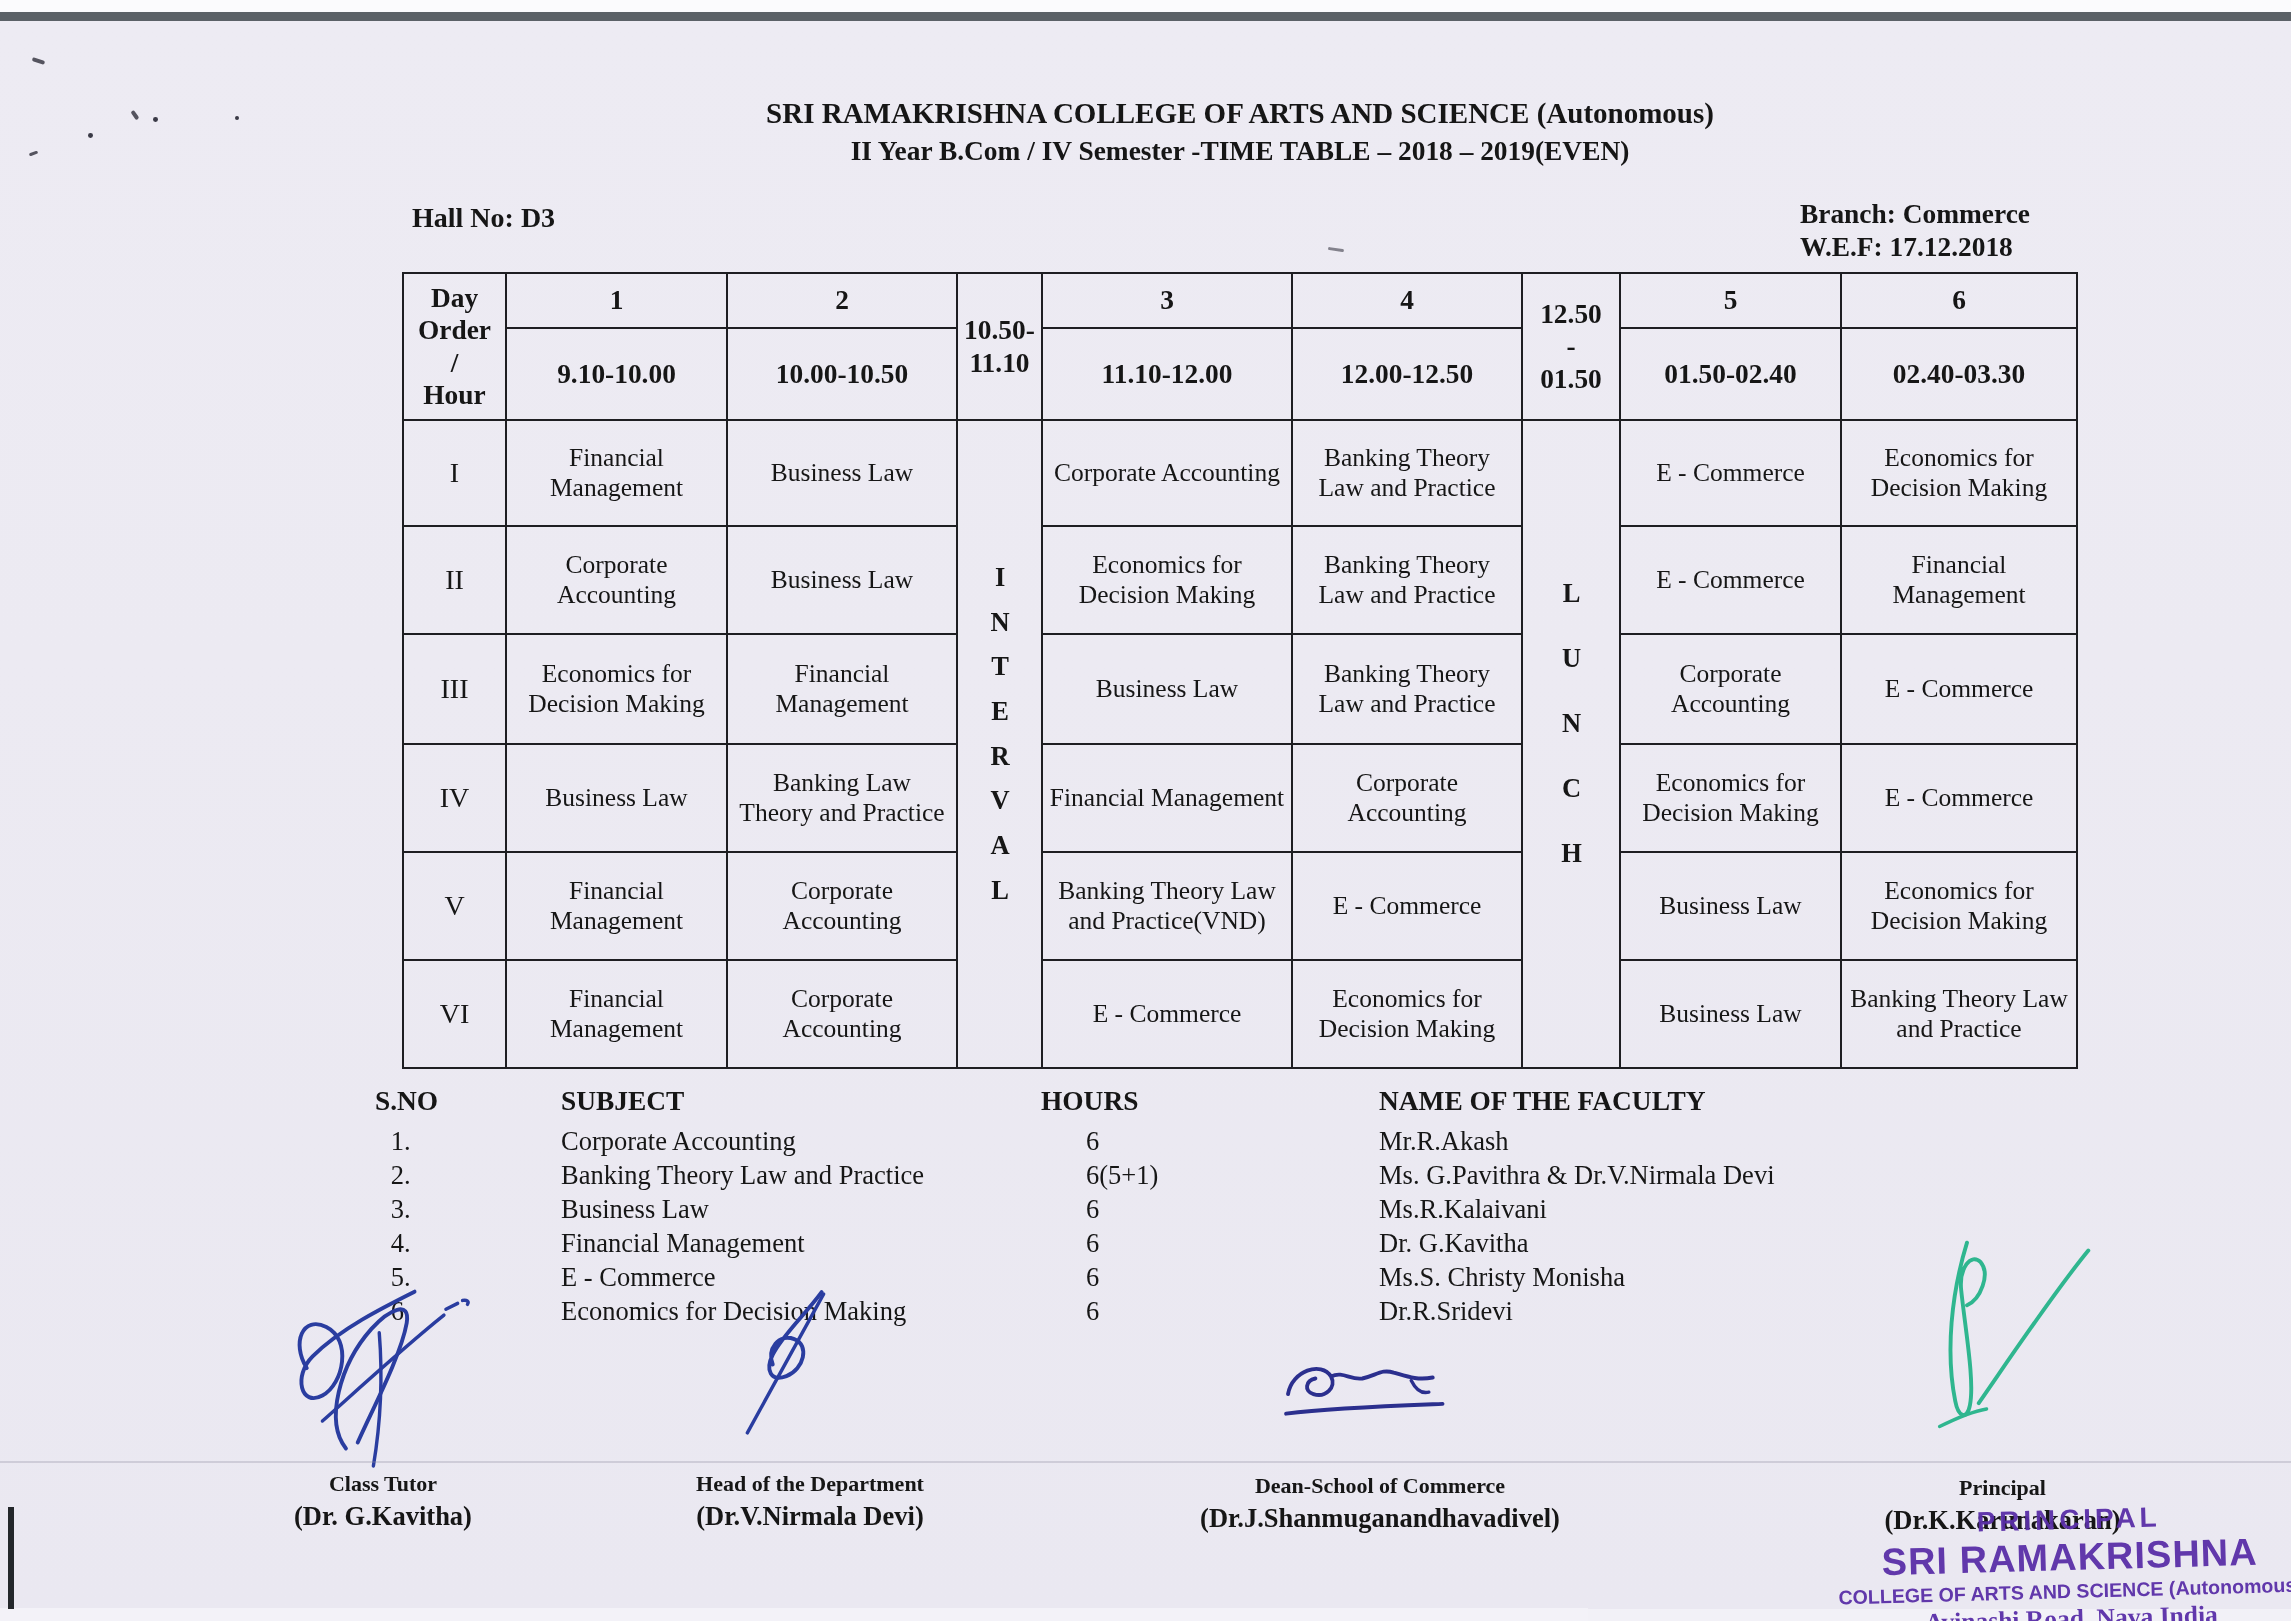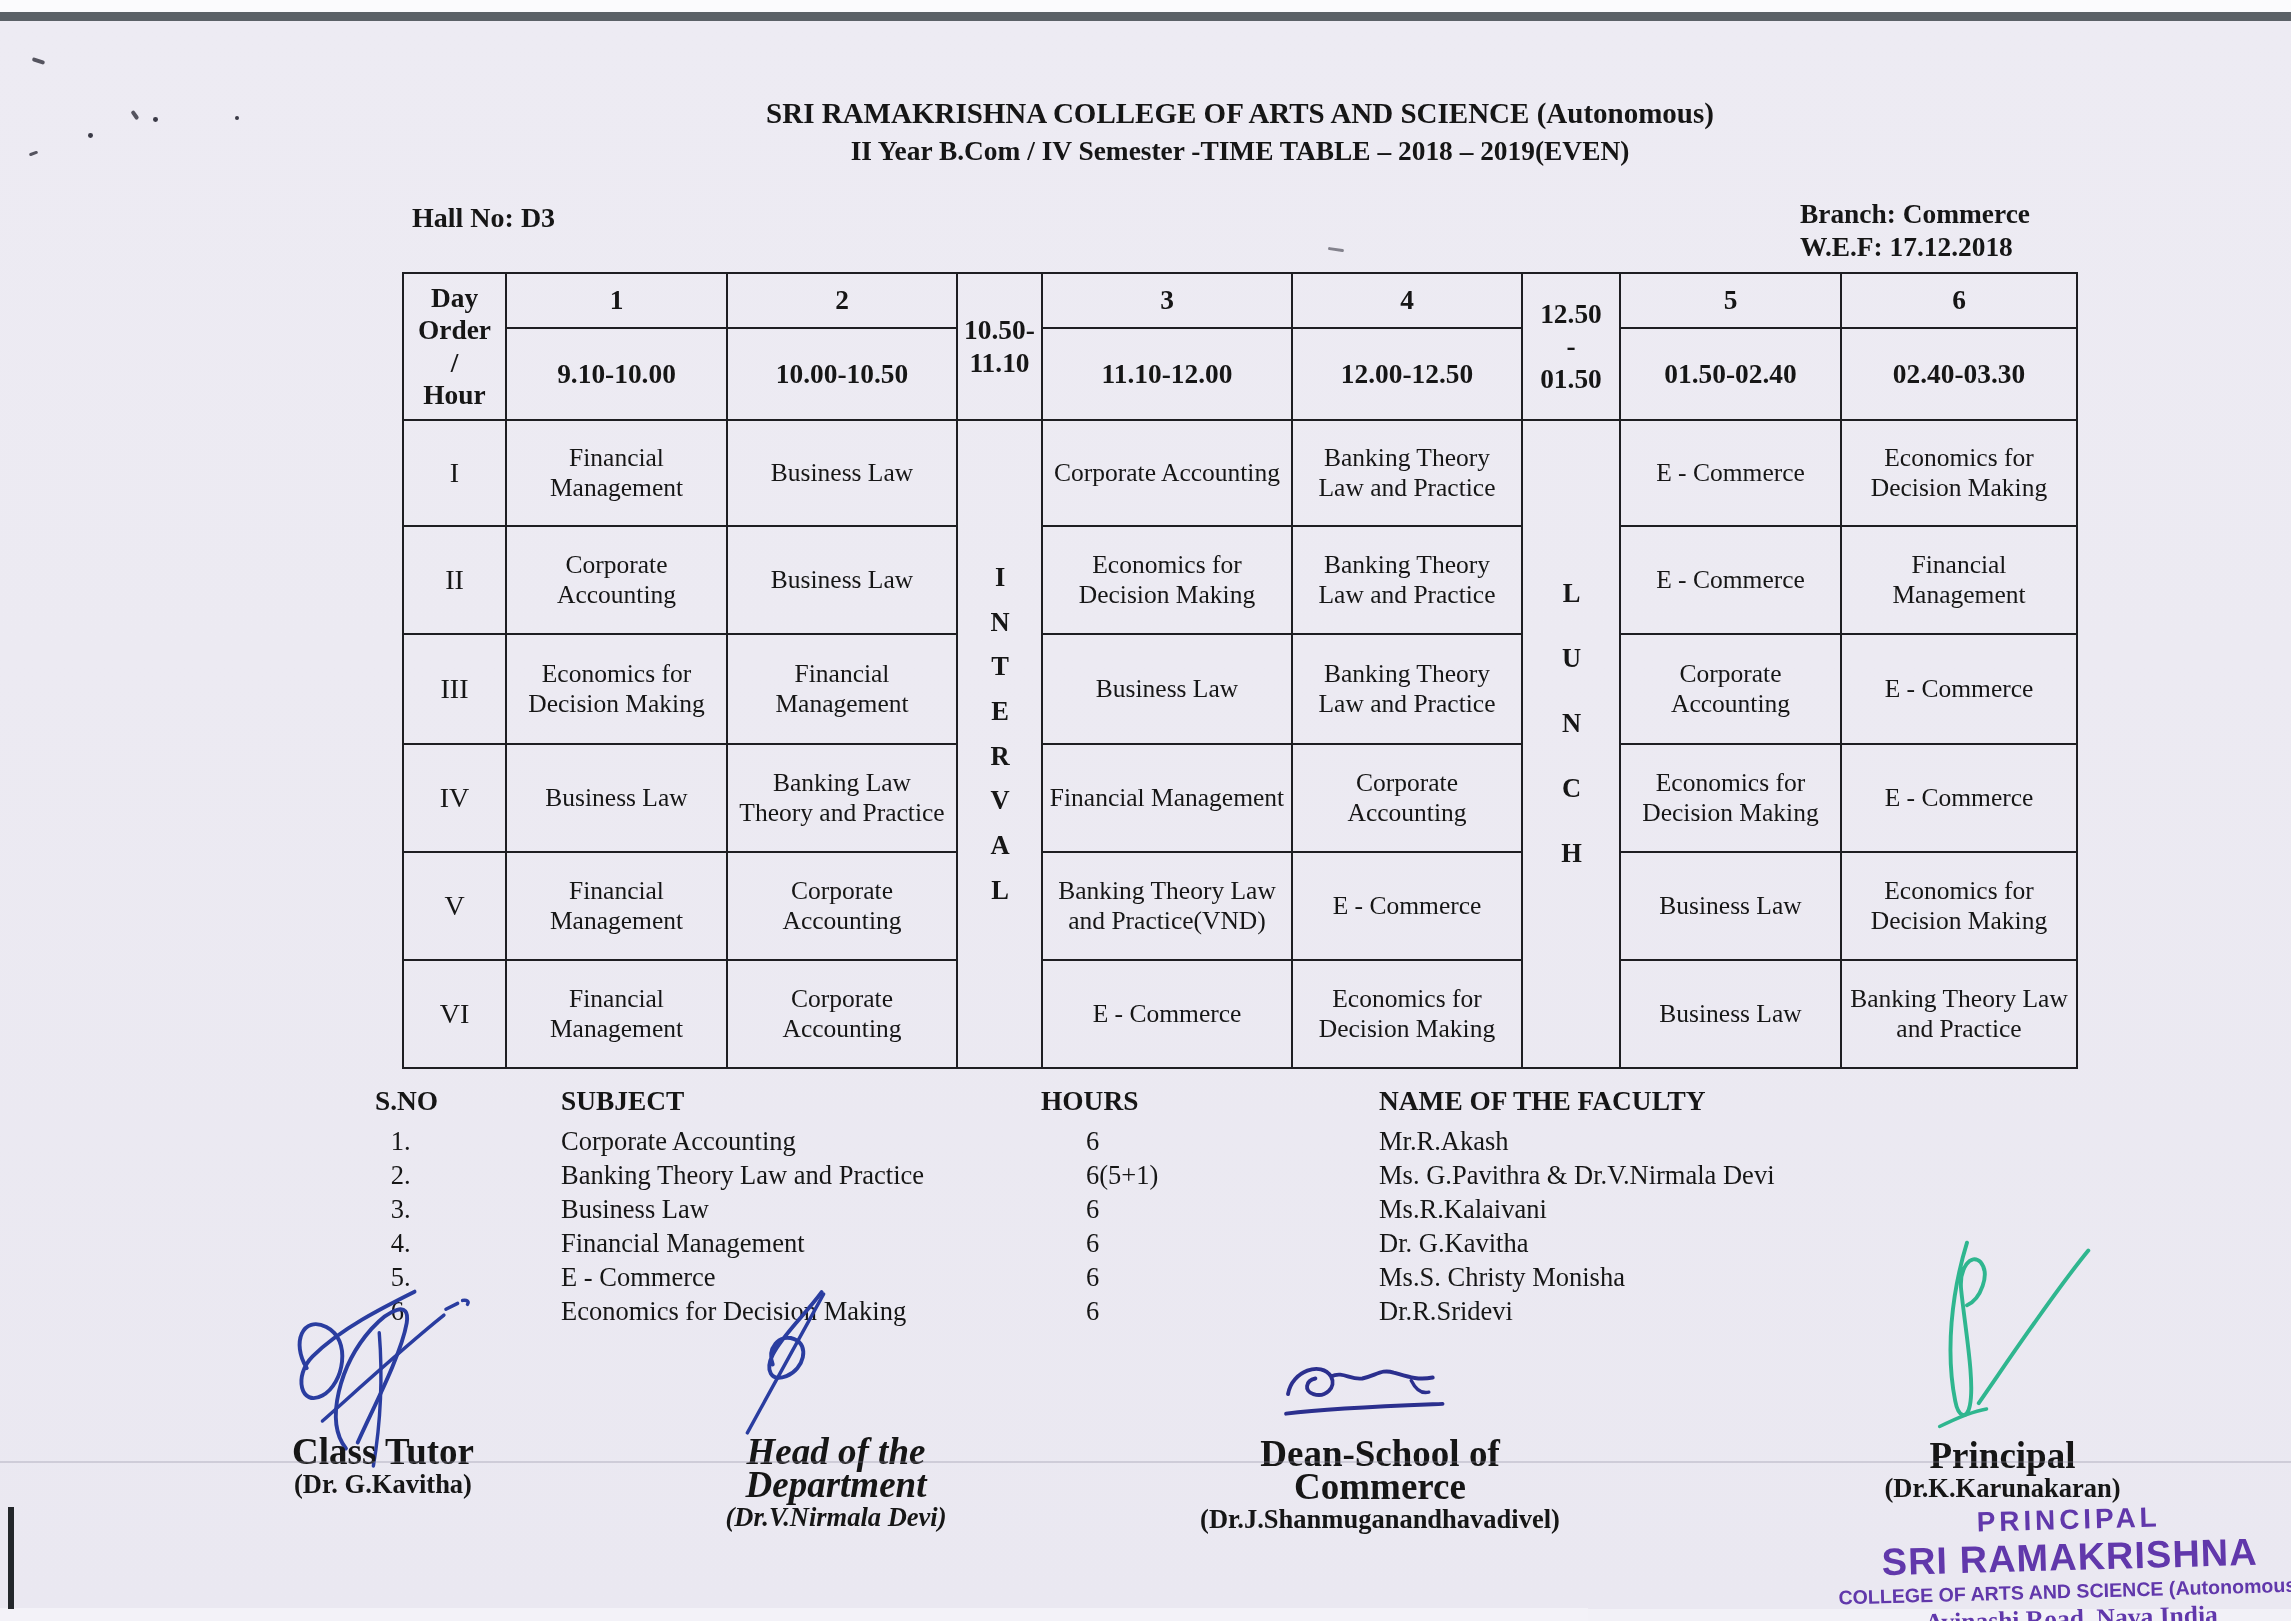--- a/index.html
+++ b/index.html
@@ -59,21 +59,21 @@
     position:absolute;left:375px;top:1084px;width:1725px;
     display:grid;grid-template-columns:186px 480px 338px auto;
     font-size:26.5px;line-height:34px;
   }
   .faculty .fhead{font-weight:bold;font-size:27.4px;padding-bottom:5.9px;}
   .faculty .sno{padding-left:15.7px;}
   .faculty .hours-val{padding-left:45px;}
 
   
   .sig-block{position:absolute;text-align:center;font-weight:bold;line-height:33px;}
-  .sig-role{font-size:37px;}
+  .sig-role{font-size:22px;margin-top:32px;}
   .sig-name{font-size:26.5px;}
   .sig-ink{position:absolute;}
   .sig-ink path{fill:none;stroke-linecap:round;stroke-linejoin:round;}
 
   
   .stamp{
     position:absolute;left:1835px;top:1504px;width:470px;text-align:center;
     color:#5a2fa8;transform:rotate(-1.6deg);
     font-family:"Liberation Sans","DejaVu Sans",sans-serif;font-weight:bold;
     opacity:0.95;
@@ -265,21 +265,21 @@
 <svg class="sig-ink" style="left:1877px;top:1225px;" width="225" height="230" viewBox="0 0 230 235">
   <path d="M92,18 C76,70 70,130 80,180 C83,196 92,200 95,184 C100,160 90,105 86,66 C84,44 96,28 106,38 C116,50 106,76 92,82" stroke="#2FB68F" stroke-width="4"></path>
   <path d="M104,182 C140,130 180,70 216,26" stroke="#2FB68F" stroke-width="4"></path>
   <path d="M64,206 C84,196 100,190 112,188" stroke="#2FB68F" stroke-width="3.5"></path>
 </svg>
 
 <div class="sig-block" style="left:263px;top:1435px;width:240px;">
   <div class="sig-role">Class Tutor</div>
   <div class="sig-name">(Dr. G.Kavitha)</div>
 </div>
-<div class="sig-block" style="left:667px;top:1435px;width:338px;font-style:italic;">
+<div class="sig-block" style="left:641px;top:1435px;width:338px;">
   <div class="sig-role">Head of the Department</div>
   <div class="sig-name">(Dr.V.Nirmala Devi)</div>
 </div>
 <div class="sig-block" style="left:1174px;top:1437px;width:412px;text-align:center;">
   <div class="sig-role">Dean-School of Commerce</div>
   <div class="sig-name">(Dr.J.Shanmuganandhavadivel)</div>
 </div>
 <div class="sig-block" style="left:1841px;top:1439px;width:323px;">
   <div class="sig-role">Principal</div>
   <div class="sig-name">(Dr.K.Karunakaran)</div>

